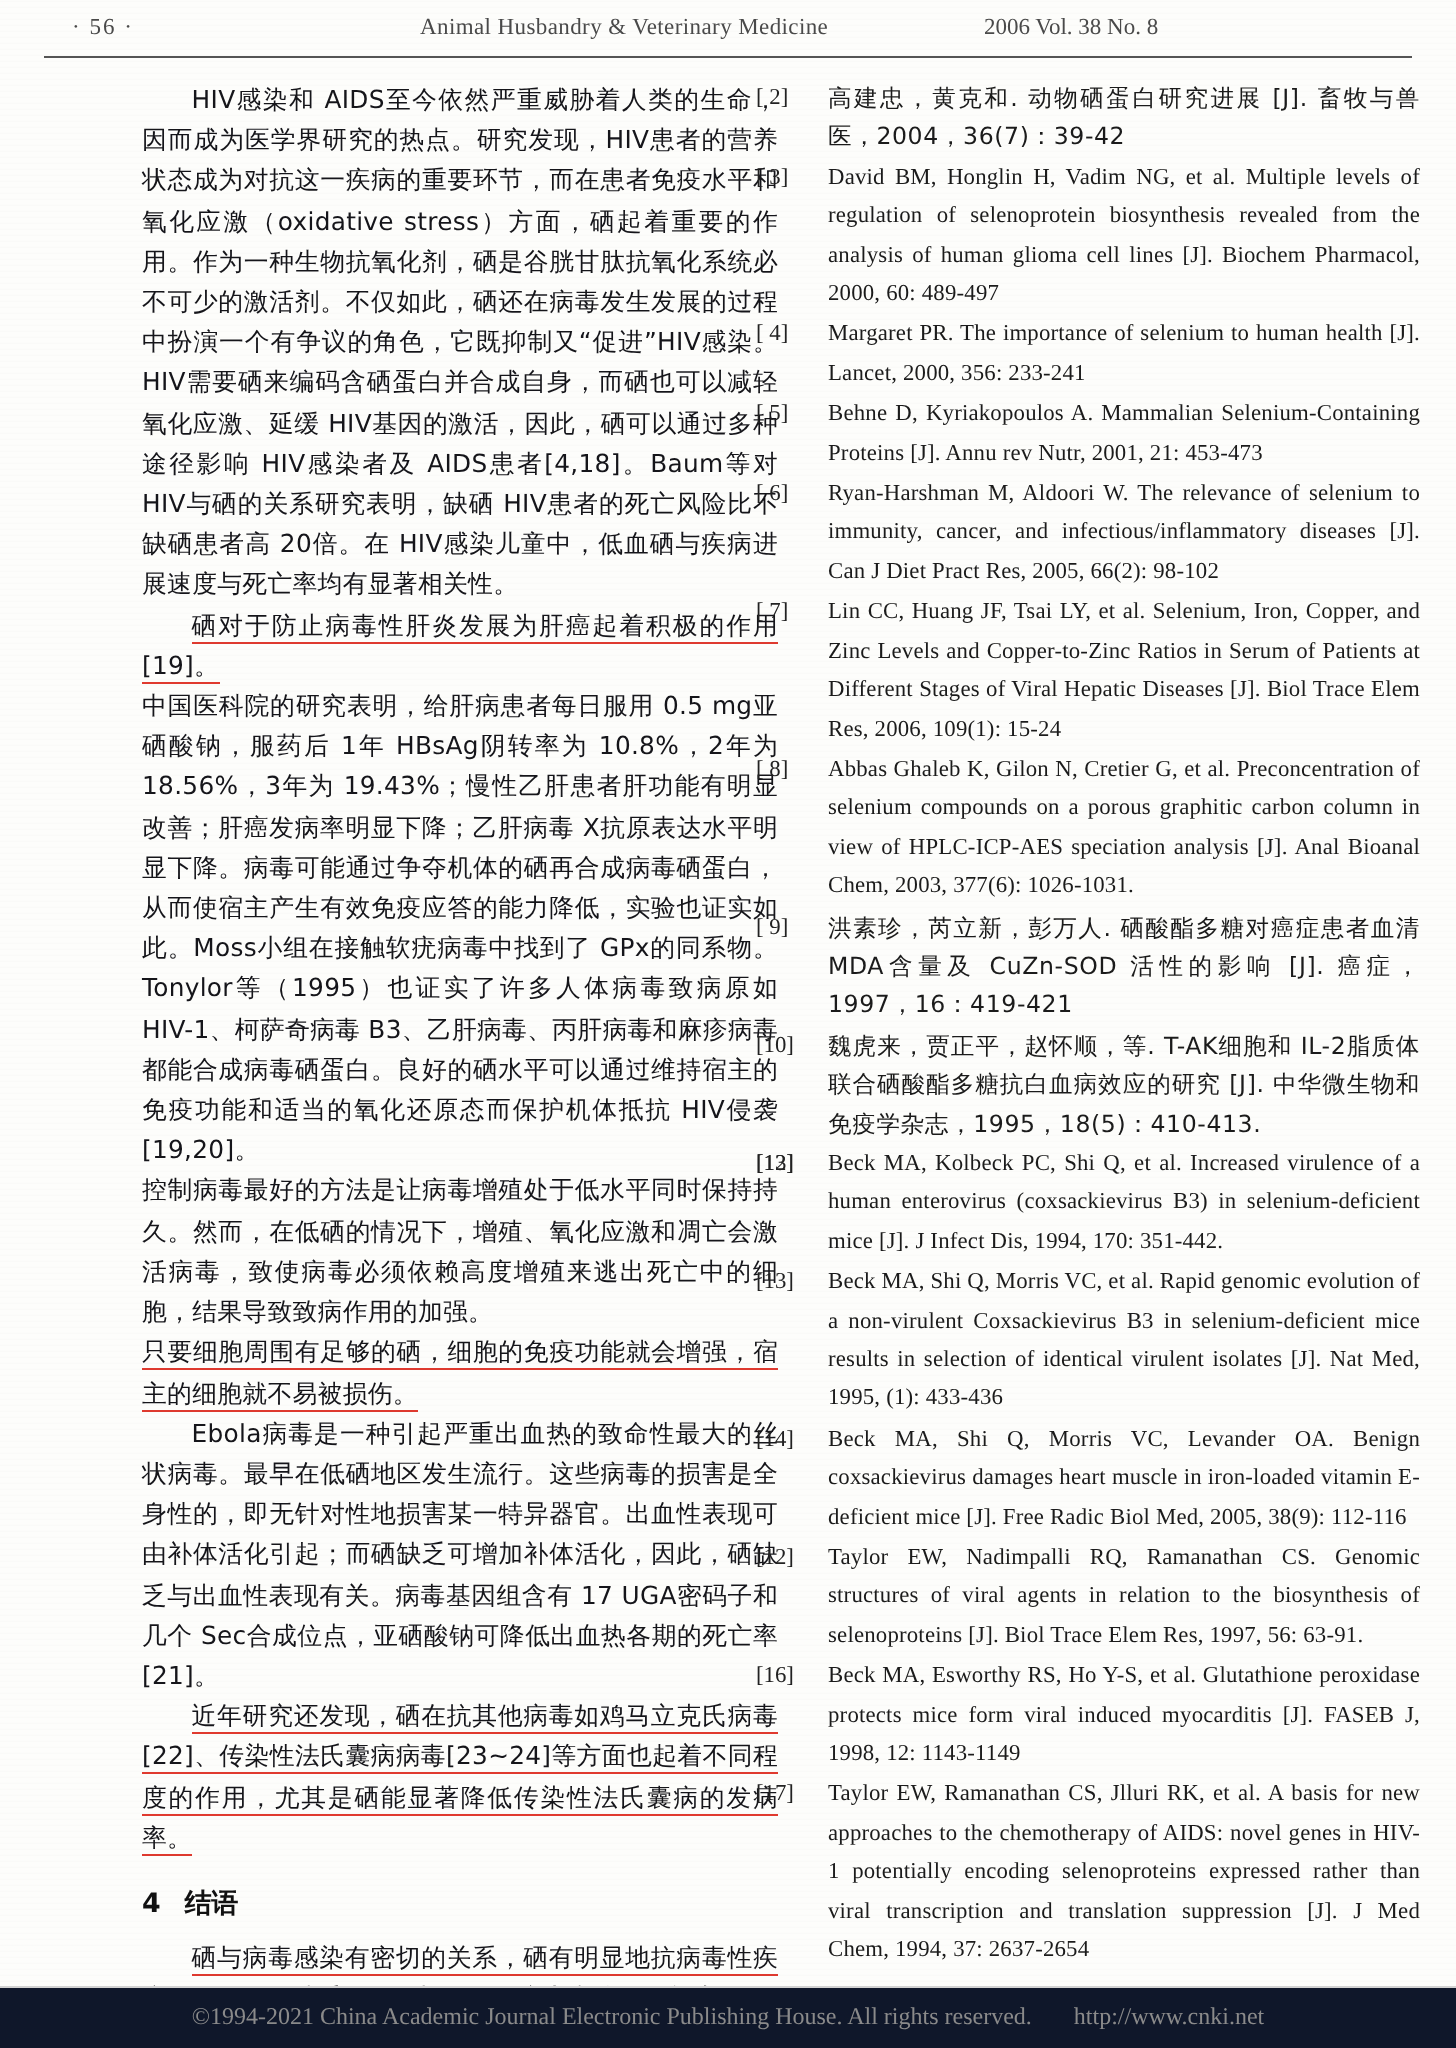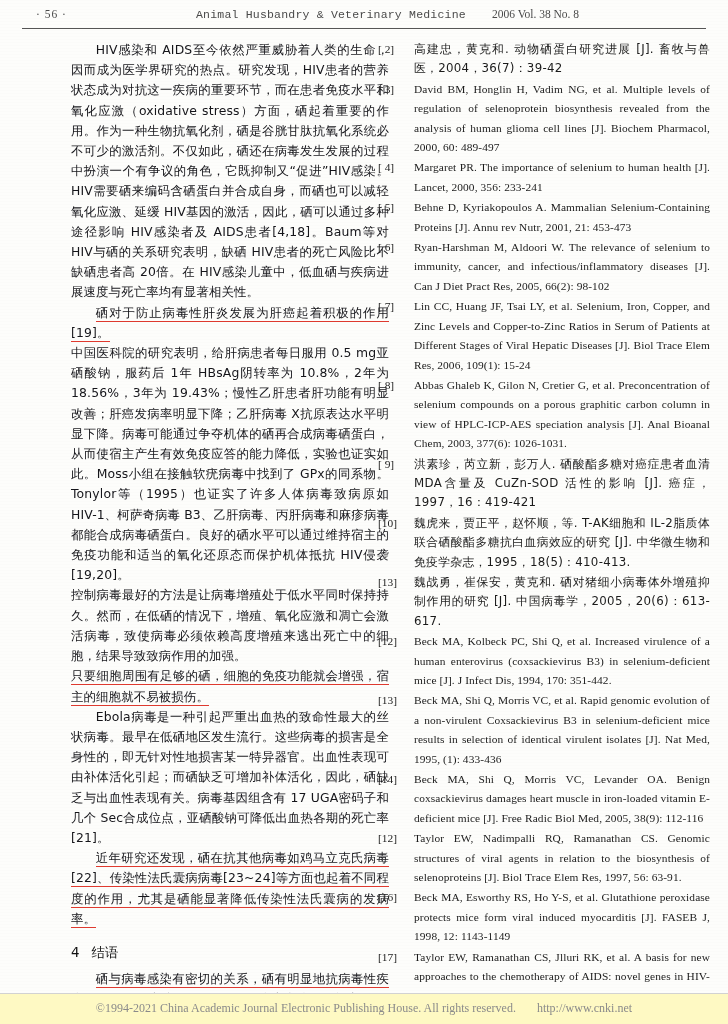--- a/index.html
+++ b/index.html
@@ -33,26 +33,25 @@
   }
   .runhead .folio {
     position: absolute;
     left: 36px;
     top: 0;
     letter-spacing: 1px;
     font-size: 11.5px;
   }
   .runhead .journal {
     position: absolute;
-    left: 196px;
+    left: 210px;
     top: 0;
     font-size: 11.5px;
     letter-spacing: 0.2px;
     white-space: nowrap;
-    font-family: Liberation Mono, monospace;
   }
   .runhead .issue {
     position: absolute;
     left: 492px;
     top: 0;
     font-size: 11.5px;
     white-space: nowrap;
   }
 
   .rule {
@@ -101,20 +100,21 @@
     -webkit-box-decoration-break: clone;
   }
 
   
   .sec-head {
     font-family: "DejaVu Sans", "Liberation Sans", sans-serif;
     font-size: 13.4px;
     line-height: 20px;
     color: #111;
     margin: 14px 0 6px 0;
+    font-weight: bold;
   }
   .sec-head .no { margin-right: 12px; }
 
   
   .reflist { margin: 0; padding: 0; }
   .refitem {
     position: relative;
     padding-left: 36px;
     margin-bottom: 1px;
     font-size: 11.4px;
@@ -143,21 +143,21 @@
     font-size: 11.8px;
     letter-spacing: 0.3px;
   }
 
   
   .footer {
     position: absolute;
     left: 0; right: 0;
     bottom: 0;
     height: 30px;
-    background: #fef9c3;
+    background: #0f172a;
     border-top: 1px solid #d2d2d2;
   }
   .footer .fx {
     position: absolute;
     left: 0; right: 0;
     top: 7px;
     text-align: center;
     font-family: "Liberation Serif", serif;
     font-size: 12px;
     color: #8a8a8a;
@@ -258,21 +258,20 @@
           <span class="rtext zh">洪素珍，芮立新，彭万人. 硒酸酯多糖对癌症患者血清 MDA含量及 CuZn-SOD 活性的影响 [J]. 癌症，1997，16：419-421</span>
         </div>
 
         <div class="refitem">
           <span class="rnum">[10]</span>
           <span class="rtext zh">魏虎来，贾正平，赵怀顺，等. T-AK细胞和 IL-2脂质体联合硒酸酯多糖抗白血病效应的研究 [J]. 中华微生物和免疫学杂志，1995，18(5)：410-413.</span>
         </div>
 
         <div class="refitem">
           <span class="rnum">[13]</span>
-          <span class="rtext zh">魏战勇，崔保安，黄克和. 硒对猪细小病毒体外增殖抑制作用的研究 [J]. 中国病毒学，2005，20(6)：613-617.</span>
         </div>
 
         <div class="refitem">
           <span class="rnum">[12]</span>
           <span class="rtext">Beck MA, Kolbeck PC, Shi Q, et al. Increased virulence of a human enterovirus (coxsackievirus B3) in selenium-deficient mice [J]. J Infect Dis, 1994, 170: 351-442.</span>
         </div>
 
         <div class="refitem">
           <span class="rnum">[13]</span>
           <span class="rtext">Beck MA, Shi Q, Morris VC, et al. Rapid genomic evolution of a non-virulent Coxsackievirus B3 in selenium-deficient mice results in selection of identical virulent isolates [J]. Nat Med, 1995, (1): 433-436</span>

